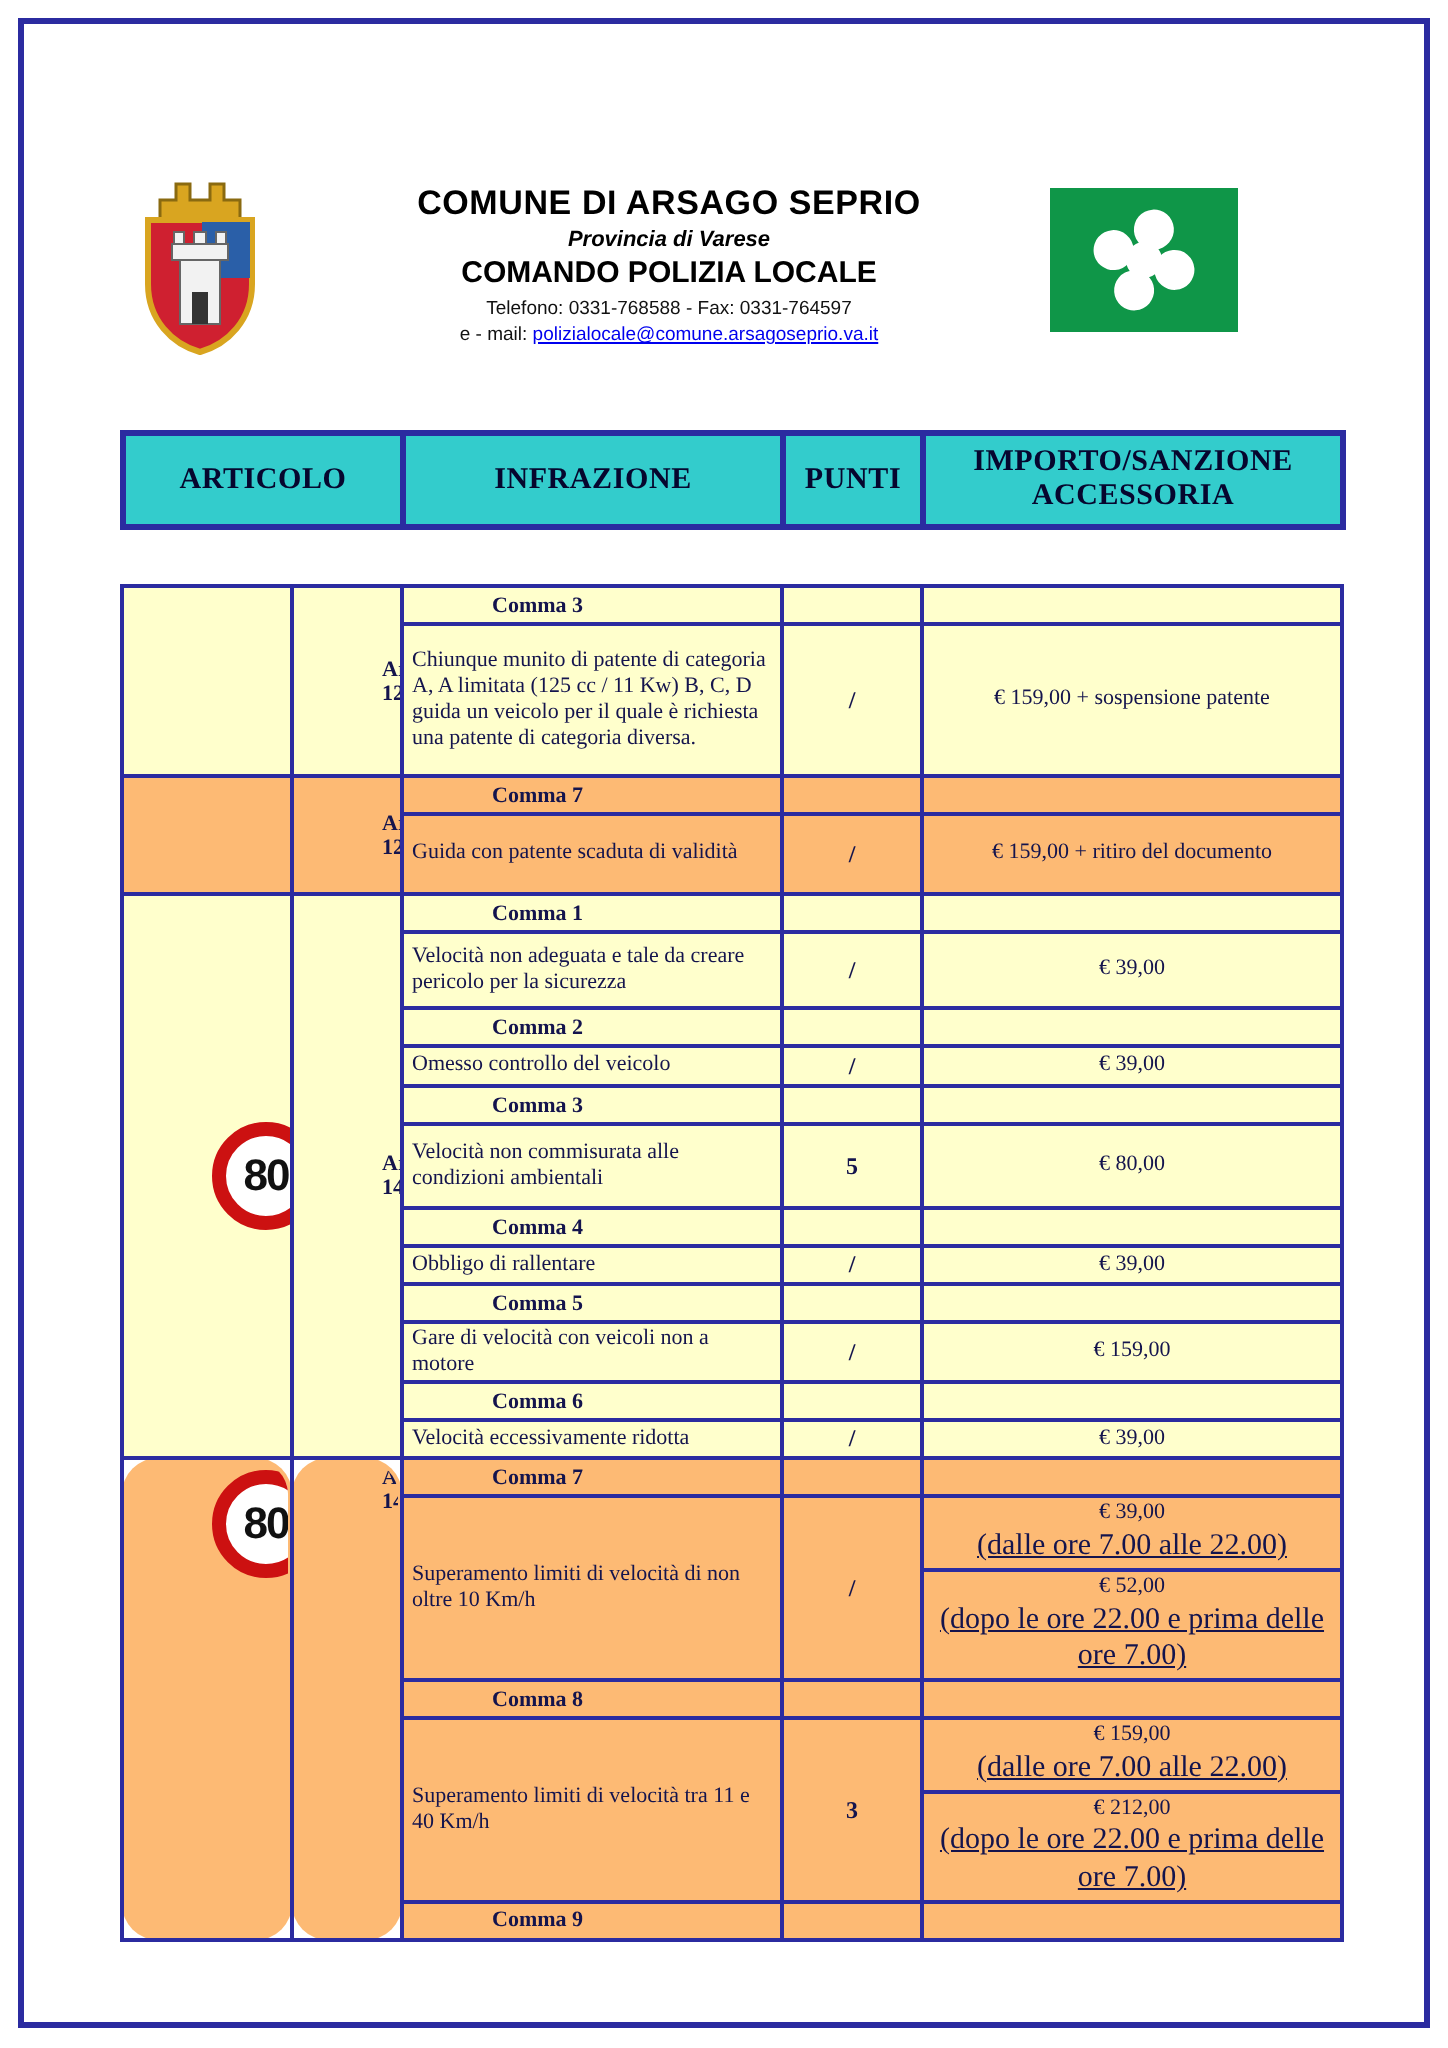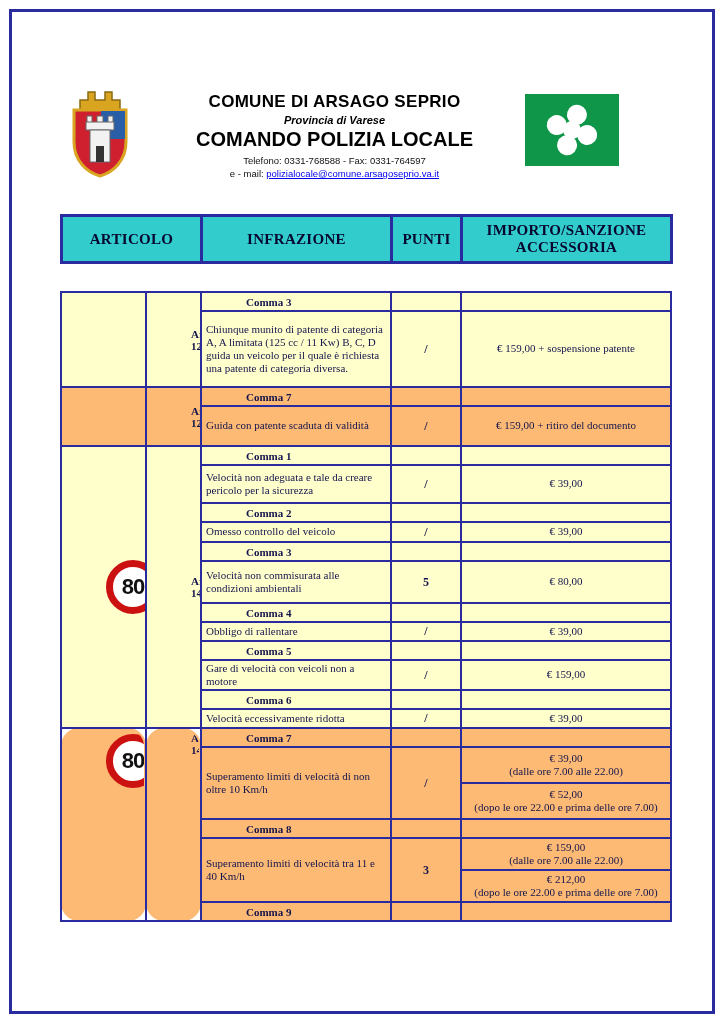--- a/index.html
+++ b/index.html
@@ -14,21 +14,21 @@
   }
   .content { position: absolute; left: 60px; top: 84px; width: 610px; }
 
   
   .header { display: flex; align-items: flex-start; }
   .crest { flex: 0 0 84px; }
   .htext { flex: 1; text-align: center; font-family: "Liberation Sans", sans-serif; padding-top: 8px; color: #000; }
   .flagwrap { flex: 0 0 145px; padding-top: 10px; }
   .title { font-size: 17px; font-weight: bold; letter-spacing: .3px; }
   .province { font-size: 11px; font-weight: bold; font-style: italic; margin-top: 2px; }
-  .department { font-size: 20px; font-weight: bold; margin-top: 2px; }
+  .department { font-size: 15px; font-weight: bold; margin-top: 2px; }
   .contacts { font-size: 9.5px; margin-top: 4px; color: #111; }
   .emailline { font-size: 9.5px; margin-top: 2px; color: #111; }
   .emailline a { color: #0000ee; text-decoration: underline; cursor: pointer; }
 
   
   table { border-collapse: collapse; table-layout: fixed; width: 610px; }
   .tblhead { margin-top: 28px; }
   .tblhead td {
     border: 3px solid #2b2ba0; background: #33cccc;
     text-align: center; vertical-align: middle;
@@ -38,21 +38,21 @@
   .tbl { margin-top: 27px; font-size: 11px; color: #14144d; }
   .tbl td { border: 2px solid #2b2ba0; padding: 1px 4px; vertical-align: middle; overflow: hidden; }
   .bg-y { background: #ffffcc; }
   .bg-o { background: #fdba74; }
   .comma { font-weight: bold; }
   tr.commarow td { height: 15px; padding-left: 44px; }
   .artlabel { font-weight: bold; text-align: center; padding: 0 1px; }
   .punti { text-align: center; font-weight: bold; font-size: 12px; }
   .importo { text-align: center; line-height: 1.25; margin-left: 17px; }
   .infr { text-align: left; line-height: 1.2; }
-  .note { font-size: 11px; }
+  .note { font-size: 15px; text-decoration: underline; }
   .vtop { vertical-align: top !important; padding-top: 3px !important; border-radius: 18px; }
   .sign80 {
     width: 54px; height: 54px; border-radius: 50%;
     background: #ffffff; border: 7px solid #cc1111;
     margin: 2px auto; box-sizing: border-box;
     display: flex; align-items: center; justify-content: center;
     font-family: "Liberation Sans", sans-serif; font-weight: bold;
     font-size: 22px; color: #111; letter-spacing: -1px;
   }
 </style>

